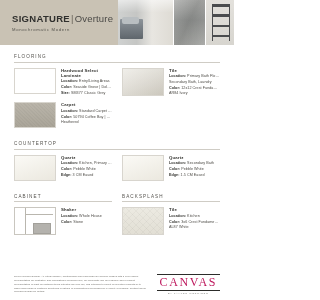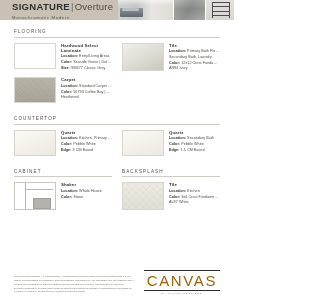--- a/index.html
+++ b/index.html
@@ -20,21 +20,21 @@
   .page {
     position: relative;
     width: 234px;
     height: 300px;
     background: #ffffff;
   }
 
   
   .header {
     display: flex;
-    height: 20px;
+    height: 45px;
     width: 100%;
   }
 
   .header-title-band {
     flex: 0 0 118px;
     background: #c9c2b4;
     display: flex;
     flex-direction: column;
     justify-content: center;
     padding-left: 12px;
@@ -290,24 +290,24 @@
     color: #6d6b66;
     letter-spacing: 0.02px;
   }
 
   .logo {
     flex: 0 0 auto;
     text-align: center;
     padding-top: 2px;
   }
   .logo-mark {
-    font-family: Liberation Sans, sans-serif;
-    font-size: 15px;
+    font-family: Liberation Serif, serif;
+    font-size: 12px;
     letter-spacing: 1.6px;
-    color: #a16207;
+    color: #be185d;
     border-top: 0.6px solid #2c2c2a;
     border-bottom: 0.6px solid #2c2c2a;
     padding: 1px 3px 0 3px;
     line-height: 1.15;
   }
   .logo-tag {
     font-size: 2.2px;
     letter-spacing: 0.9px;
     color: #6d6b66;
     margin-top: 1.5px;

